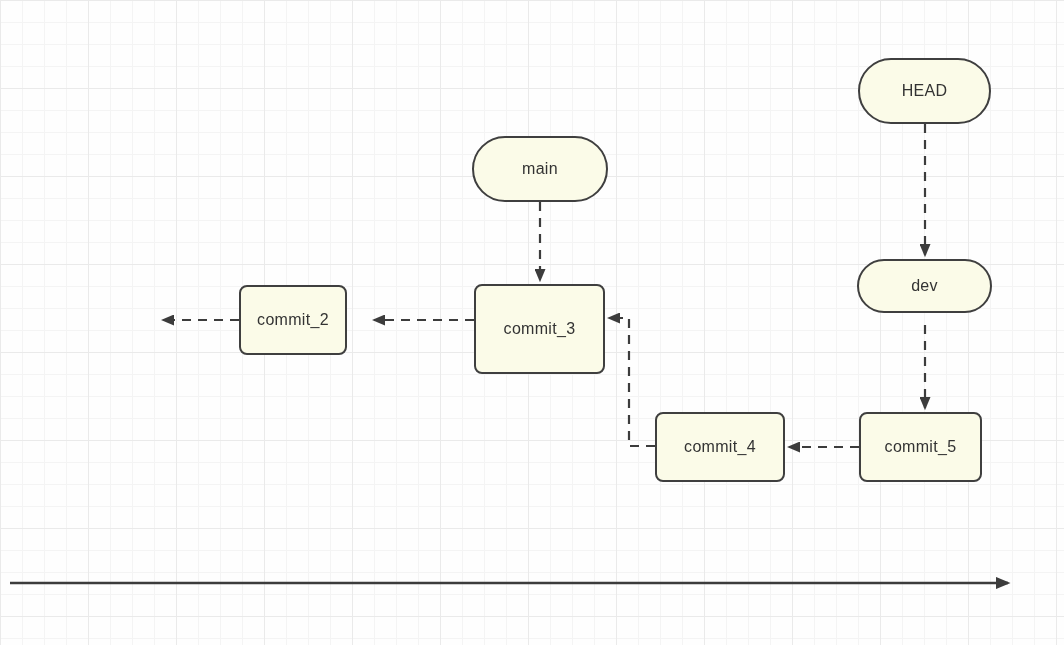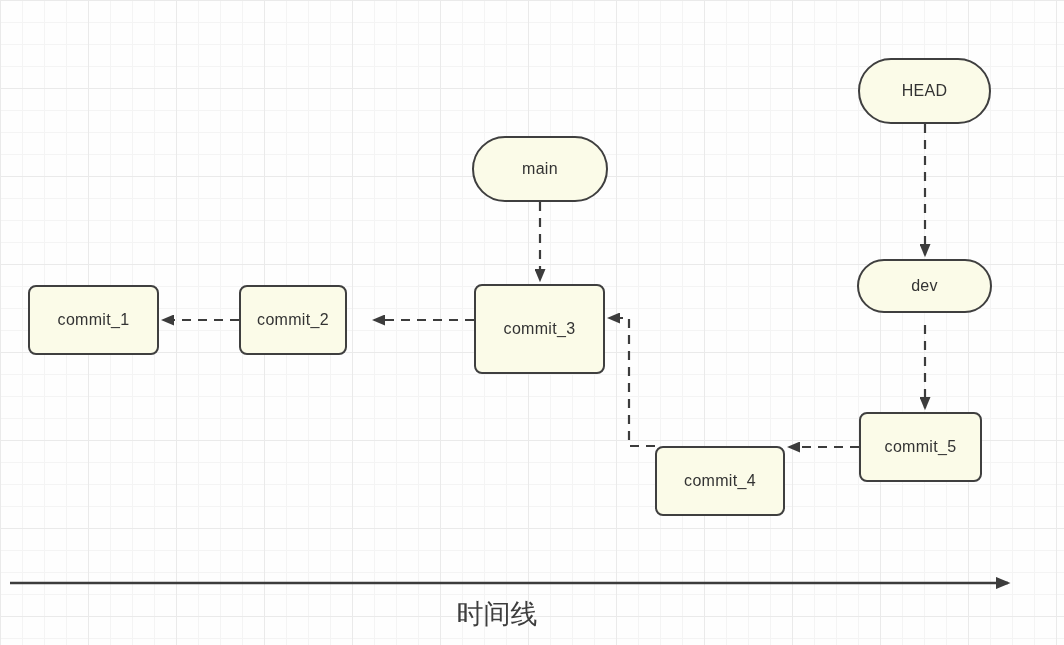--- a/index.html
+++ b/index.html
@@ -47,22 +47,20 @@
     </defs>
   <polyline points="239,320 163,320" class="edge" marker-end="url(#arrowhead)"></polyline>
       <polyline points="474,320 374,320" class="edge" marker-end="url(#arrowhead)"></polyline>
       <polyline points="540,202 540,280" class="edge" marker-end="url(#arrowhead)"></polyline>
       <polyline points="655,446 629,446 629,318 609,318" class="edge" marker-end="url(#arrowhead)"></polyline>
       <polyline points="859,447 789,447" class="edge" marker-end="url(#arrowhead)"></polyline>
       <polyline points="925,124 925,255" class="edge" marker-end="url(#arrowhead)"></polyline>
       <polyline points="925,325 925,408" class="edge" marker-end="url(#arrowhead)"></polyline>
       <polyline points="10,583 1008,583" class="timeline-line" marker-end="url(#arrowhead)"></polyline>
     </svg>
-  <div id="timeline-label">时间线</div>
-<div class="node rect" style="left: 28px; top: 285px; width: 131px; height: 70px;">commit_1</div>
     <div class="node rect" style="left: 239px; top: 285px; width: 108px; height: 70px;">commit_2</div>
     <div class="node rect" style="left: 474px; top: 284px; width: 131px; height: 90px;">commit_3</div>
-    <div class="node rect" style="left: 655px; top: 412px; width: 130px; height: 70px; margin-top: 34px;">commit_4</div>
+    <div class="node rect" style="left: 655px; top: 412px; width: 130px; height: 70px;">commit_4</div>
     <div class="node rect" style="left: 859px; top: 412px; width: 123px; height: 70px;">commit_5</div>
     <div class="node pill" style="left: 472px; top: 136px; width: 136px; height: 66px; border-radius: 33px;">main</div>
     <div class="node pill" style="left: 858px; top: 58px; width: 133px; height: 66px; border-radius: 33px;">HEAD</div>
     <div class="node pill" style="left: 857px; top: 259px; width: 135px; height: 54px; border-radius: 33px;">dev</div>
   </div>
 
 </body></html>

